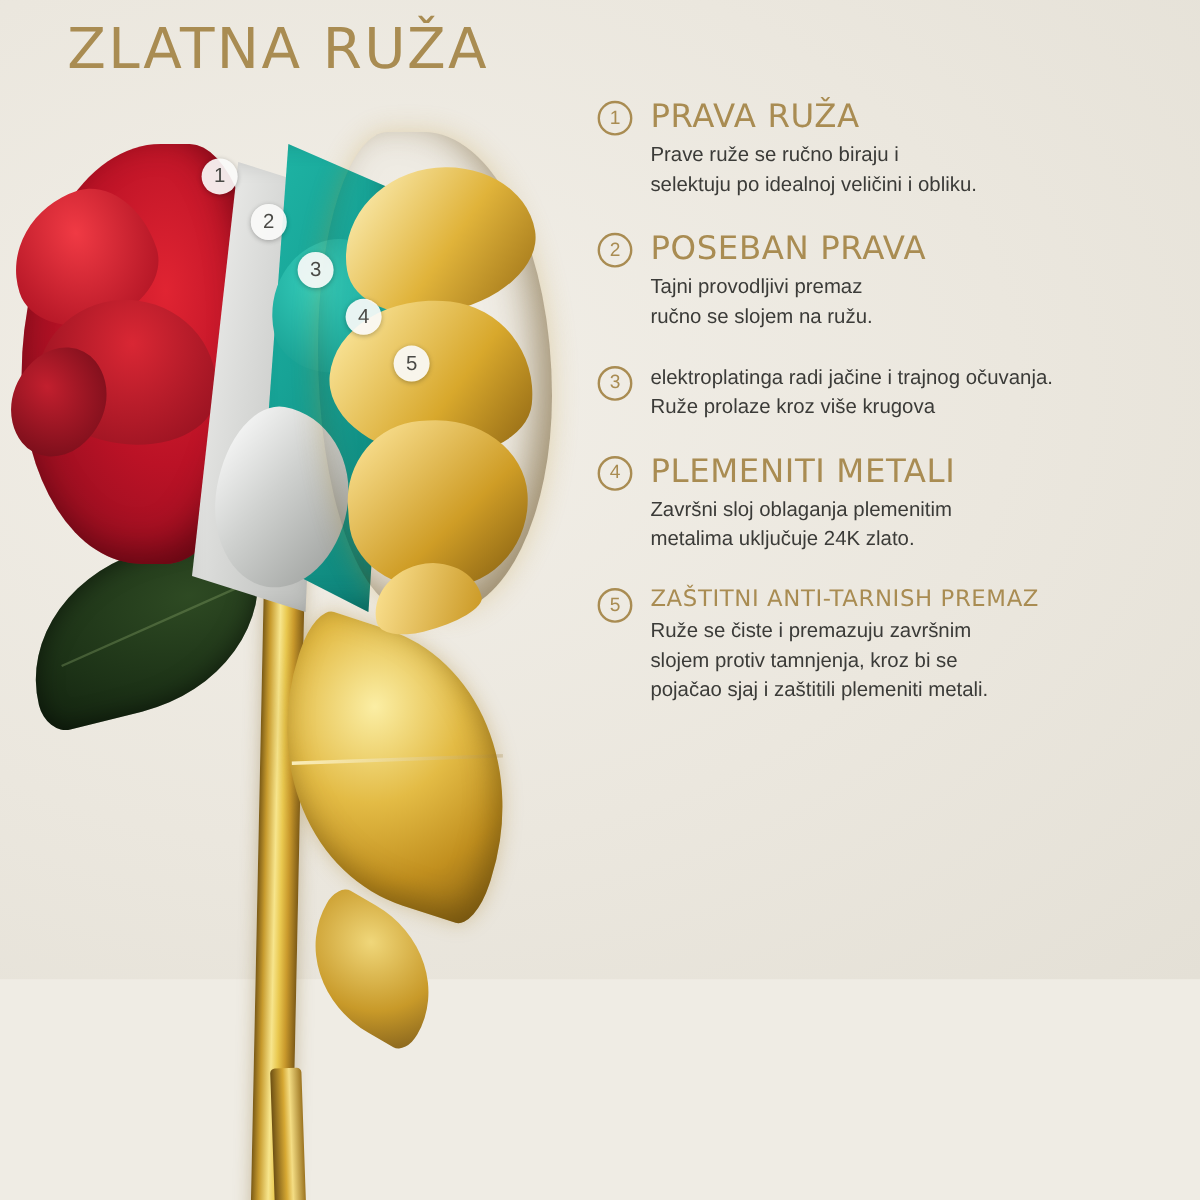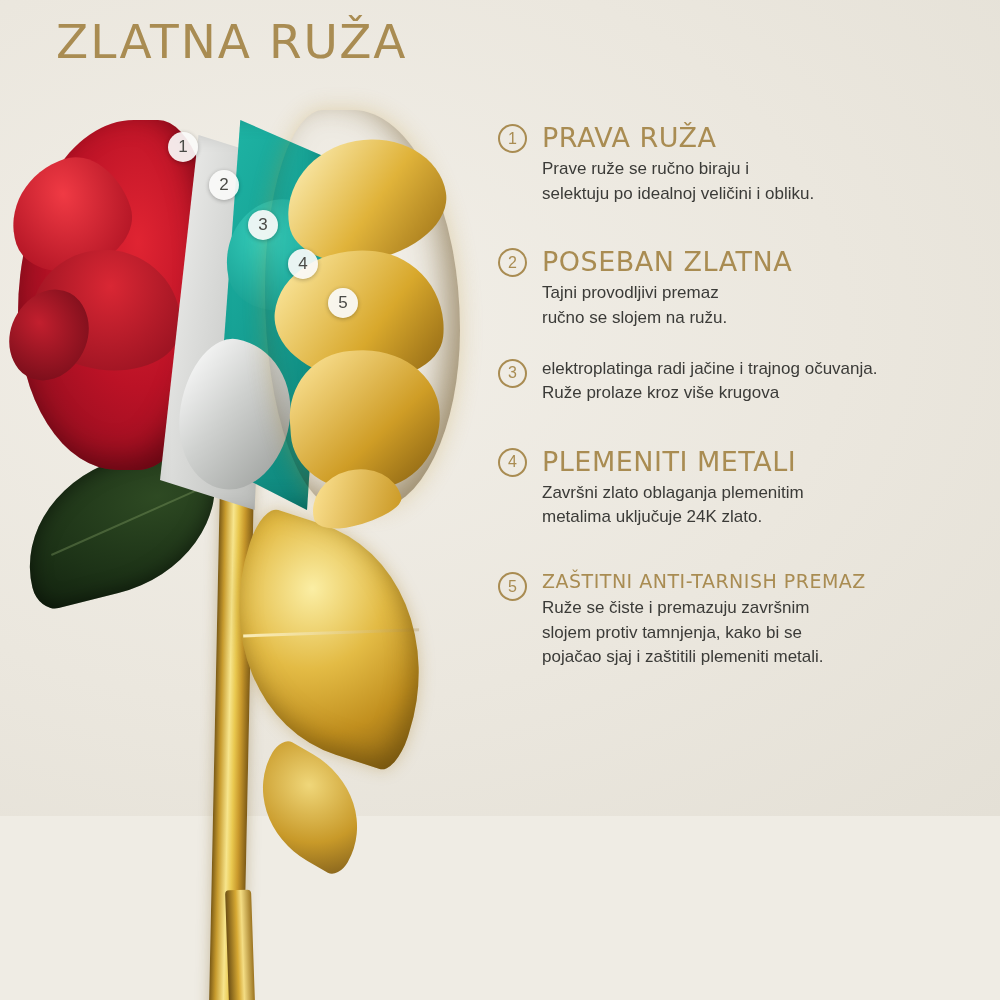--- a/index.html
+++ b/index.html
@@ -222,21 +222,20 @@
     font-family:"Liberation Sans", sans-serif;
   }
   .step-title {
     color: #a98c52;
     font-size: 27px;
     letter-spacing: .5px;
     margin-bottom: 4px;
     font-weight: 400;
     font-family: "DejaVu Sans", sans-serif;
     white-space: nowrap;
-    margin-top: 40px;
   }
   .step-title.small { font-size: 19px; }
   .step-body {
     color: #3b3b38;
     font-size: 17px;
     line-height: 1.45;
   }
   .step-body div { white-space: nowrap; }
 </style>
 </head>
@@ -284,48 +283,48 @@
       <div class="step-num">1</div>
       <div class="step-title">PRAVA RUŽA</div>
       <div class="step-body">
         <div>Prave ruže se ručno biraju i</div>
         <div>selektuju po idealnoj veličini i obliku.</div>
       </div>
     </div>
 
     <div class="step">
       <div class="step-num">2</div>
-      <div class="step-title">POSEBAN ZLATNA</div>
+      <div class="step-title">POSEBAN PRAVA</div>
       <div class="step-body">
         <div>Tajni provodljivi premaz</div>
         <div>ručno se slojem na ružu.</div>
       </div>
     </div>
 
     <div class="step">
       <div class="step-num">3</div>
       <div class="step-body">
         <div>elektroplatinga radi jačine i trajnog očuvanja.</div>
         <div>Ruže prolaze kroz više krugova</div>
       </div>
     </div>
 
     <div class="step">
       <div class="step-num">4</div>
       <div class="step-title">PLEMENITI METALI</div>
       <div class="step-body">
-        <div>Završni zlato oblaganja plemenitim</div>
+        <div>Završni sloj oblaganja plemenitim</div>
         <div>metalima uključuje 24K zlato.</div>
       </div>
     </div>
 
     <div class="step">
       <div class="step-num">5</div>
       <div class="step-title small">ZAŠTITNI ANTI-TARNISH PREMAZ</div>
       <div class="step-body">
         <div>Ruže se čiste i premazuju završnim</div>
-        <div>slojem protiv tamnjenja, kako bi se</div>
+        <div>slojem protiv tamnjenja, kroz bi se</div>
         <div>pojačao sjaj i zaštitili plemeniti metali.</div>
       </div>
     </div>
 
   </div>
 </div>
 
 </body></html>

